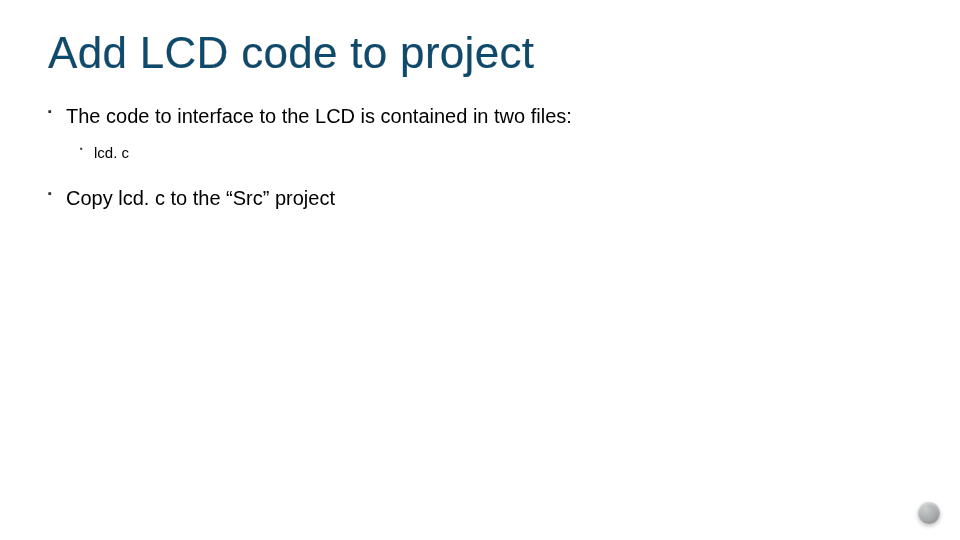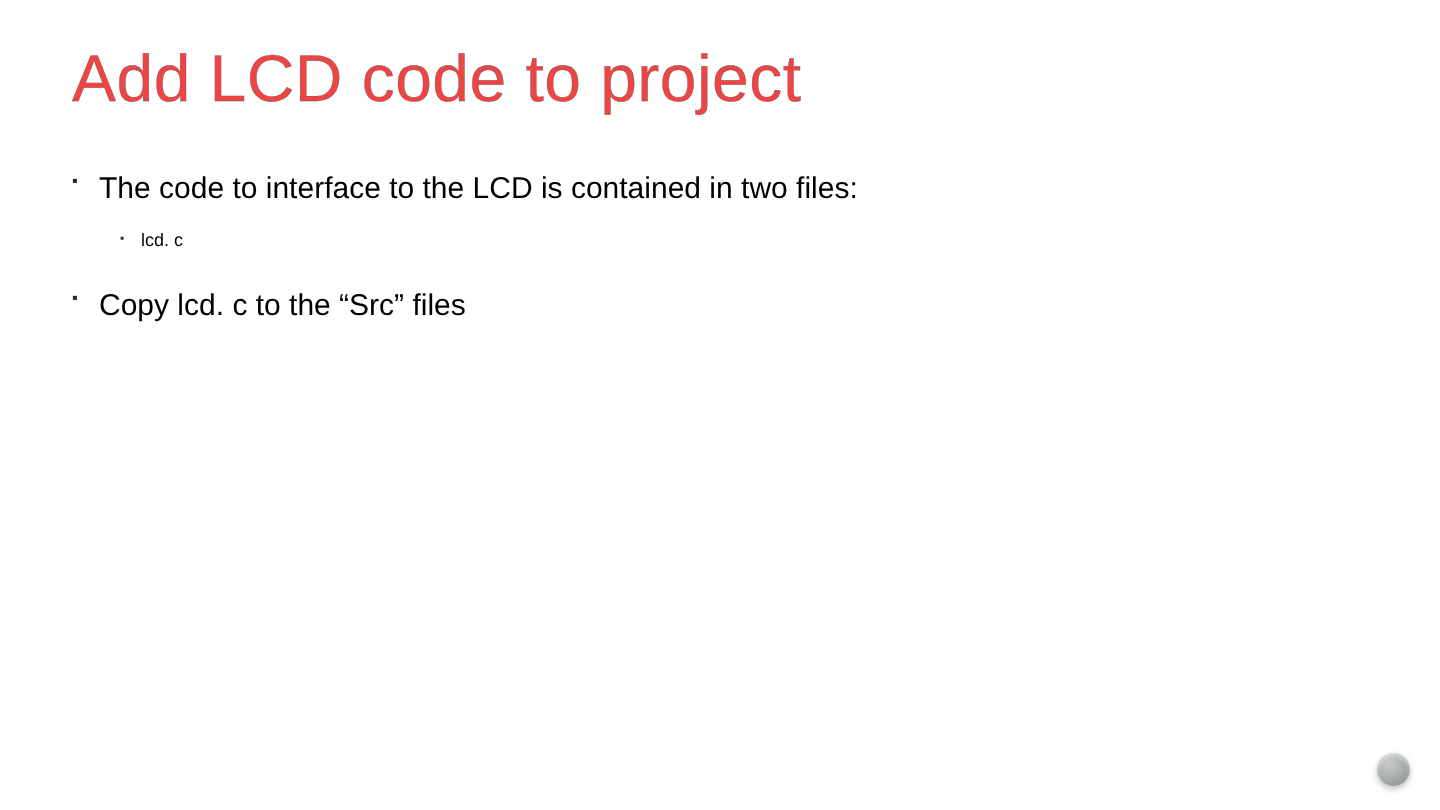--- a/index.html
+++ b/index.html
@@ -3,37 +3,37 @@
 <meta charset="utf-8">
 <style>
   * { margin: 0; padding: 0; box-sizing: border-box; }
   html, body { width: 960px; height: 540px; background: #ffffff; font-family: Arial, Helvetica, sans-serif; color: #000; }
   .slide { position: relative; width: 960px; height: 540px; padding: 28px 48px 0 48px; }
   .title {
     font-family: Impact, 'Arial Black', sans-serif;
     font-weight: 400;
     font-size: 44px;
     letter-spacing: 0.3px;
-    color: #ef4444;
+    color: #0c4a6e;
     -webkit-text-stroke: 0.2px #555;
-    margin-bottom: 34px;
+    margin-bottom: 24px;
   }
   ul { list-style: none; }
   .lvl1 { padding-left: 18px; }
   .lvl1 > li { position: relative; font-size: 20px; line-height: 1.45; margin-bottom: 20px; }
   .lvl1 > li::before {
     content: "\25AA";
     position: absolute;
     left: -18px;
     top: 0.18em;
     font-size: 11px;
     color: #2b2b2b;
   }
   .lvl2 { padding-left: 28px; margin-top: 10px; margin-bottom: 6px; }
-  .lvl2 > li { position: relative; font-size: 12px; line-height: 1.55; margin-bottom: 3px; }
+  .lvl2 > li { position: relative; font-size: 15px; line-height: 1.55; margin-bottom: 3px; }
   .lvl2 > li::before {
     content: "\25AA";
     position: absolute;
     left: -14px;
     top: 0.28em;
     font-size: 8px;
     color: #2b2b2b;
   }
   .dot {
     position: absolute;
@@ -55,18 +55,18 @@
   <ul class="lvl1">
     <li>
       <span>The code to interface to the LCD is contained in two files:</span>
       <ul class="lvl2">
         <li>
           <span>lcd. c</span>
         </li>
       </ul>
     </li>
     <li>
-      <span>Copy lcd. c to the “Src” files</span>
+      <span>Copy lcd. c to the “Src” project</span>
     </li>
   </ul>
 
   <div class="dot"></div>
 </div>
 
 </body></html>

